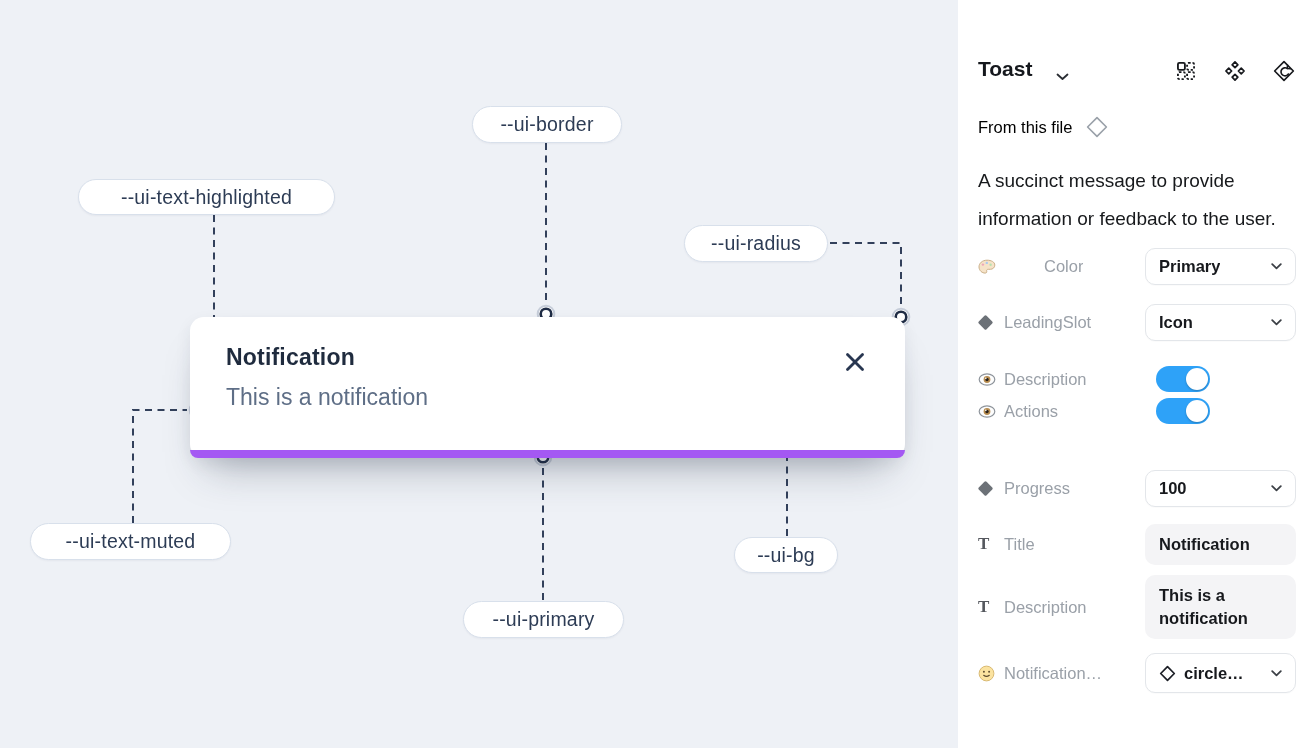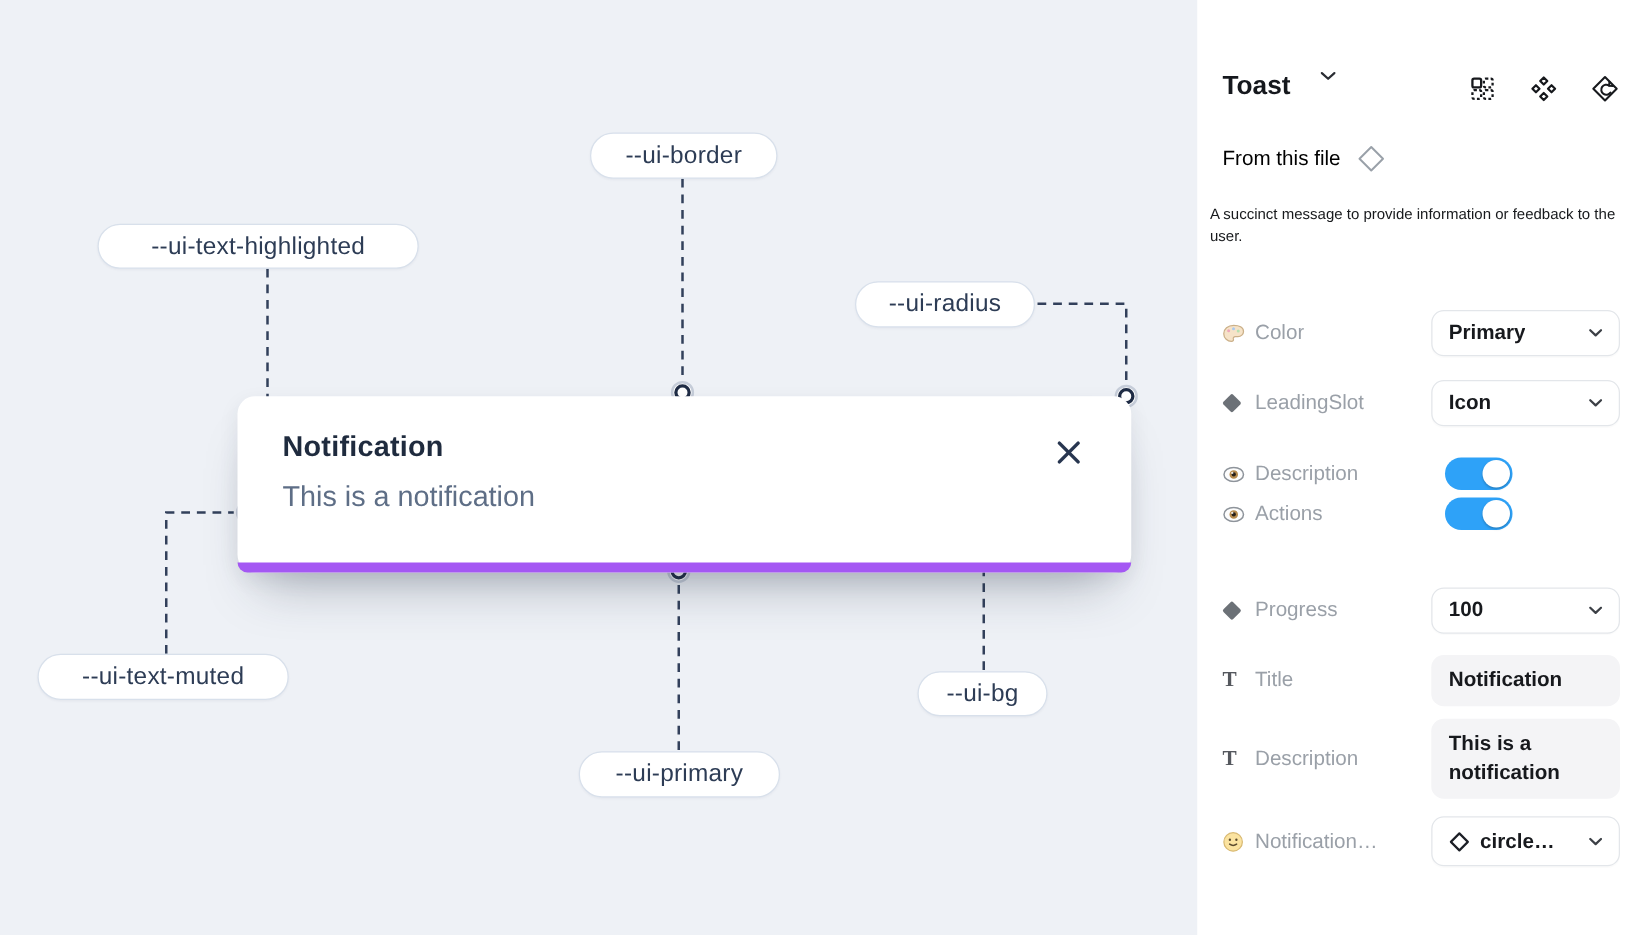--- a/index.html
+++ b/index.html
@@ -27,30 +27,30 @@
     box-shadow:0 1px 2px rgba(36,48,70,.05); white-space:nowrap; }
   .pill-border      { left:472px; top:106px; width:150px; height:37px; }
   .pill-highlighted { left:78px;  top:179px; width:257px; height:36px; }
   .pill-radius      { left:684px; top:225px; width:144px; height:37px; }
   .pill-muted       { left:30px;  top:523px; width:201px; height:37px; }
   .pill-primary     { left:463px; top:601px; width:161px; height:37px; }
   .pill-bg          { left:734px; top:537px; width:104px; height:36px; }
 
   
   .panel { position:relative; width:354px; height:748px; background:#fff; flex:none; }
-  .panel-header { position:absolute; left:20px; top:57px; display:flex; align-items:flex-start; gap:24px; cursor:pointer; }
+  .panel-header { position:absolute; left:20px; top:57px; display:flex; align-items:flex-end; gap:24px; cursor:pointer; }
   .panel-title { font-size:21px; font-weight:700; color:#15181d; }
   .header-icons { position:absolute; top:60px; right:17px; display:flex; gap:27px; }
   .hicon { width:22px; height:22px; cursor:pointer; }
 
   .from-file { position:absolute; left:20px; top:114px; display:flex; align-items:center; gap:12px; }
   .from-file-label { font-size:16.5px; color:#000000; }
 
-  .panel-desc { position:absolute; left:10px; top:162px; width:326px;
-    font-size:12px; line-height:18px; color:#17191c; }
+  .panel-desc { position:absolute; left:20px; top:162px; width:326px;
+    font-size:19px; line-height:38px; color:#17191c; }
 
   .prow { position:absolute; left:20px; right:16px; display:flex; align-items:center; }
   .picon { width:20px; display:flex; justify-content:flex-start; align-items:center; flex:none; }
   .plabel { margin-left:6px; font-size:16.5px; color:#9aa0a8; white-space:nowrap;
     overflow:hidden; text-overflow:ellipsis; max-width:130px; }
   .diamond-glyph { width:11px; height:11px; background:#6c7177; border-radius:1.5px;
     transform:rotate(45deg); margin-left:2px; }
   .ticon { font-family:"Liberation Serif", serif; font-weight:700; font-size:17px; color:#55585e; }
 
   .select { margin-left:auto; width:151px; height:37px; background:#fff;
@@ -62,21 +62,21 @@
 
   .tinput { margin-left:auto; width:151px; background:#f4f4f6; border-radius:10px;
     font-size:16.5px; font-weight:700; color:#17191d; padding:9px 14px; cursor:text;
     line-height:23px; }
 
   .toggle { margin-left:auto; margin-right:86px; width:54px; height:26px; border-radius:13px;
     background:#2ea2f8; position:relative; cursor:pointer; flex:none; }
   .toggle .knob { position:absolute; top:2px; right:2px; width:22px; height:22px;
     border-radius:50%; background:#fff; box-shadow:0 1px 2px rgba(0,0,0,.25); }
 
-  .row-color    { top:248px; height:37px; }
+  .row-color    { top:248px; height:37px;gap:40px; }
   .row-slot     { top:304px; height:37px; }
   .row-descflag { top:366px; height:26px; }
   .row-actions  { top:398px; height:26px; }
   .row-progress { top:470px; height:37px; }
   .row-title    { top:523px; height:42px; }
   .row-desctext { top:575px; height:64px; }
   .row-leadicon { top:653px; height:40px; }
 </style>
 </head>
 <body>

